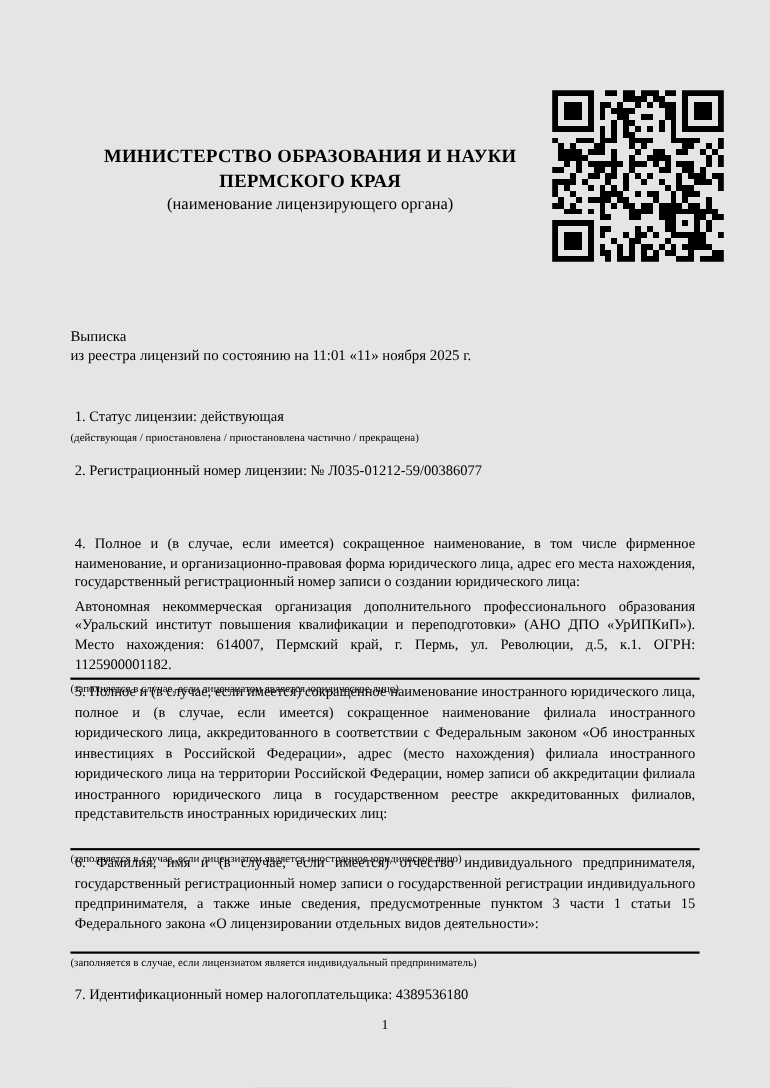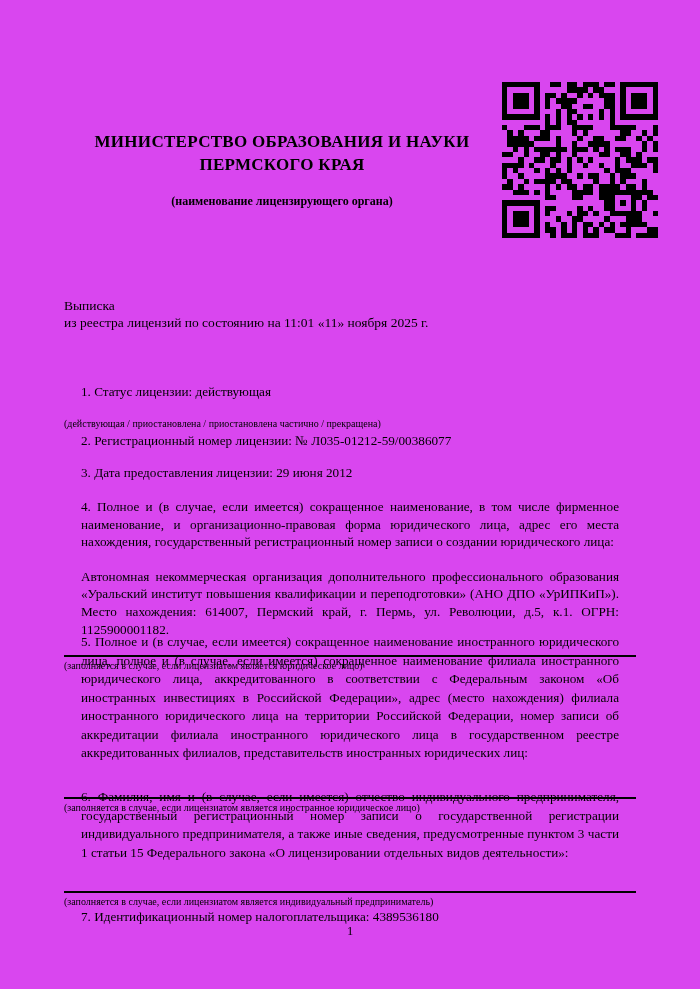--- a/index.html
+++ b/index.html
@@ -1,57 +1,56 @@
 <!DOCTYPE html>
 <html><head>
 <meta charset="utf-8">
 <style>
   html, body { margin: 0; padding: 0; background: #888; }
   .page {
     position: relative;
     width: 700px;
     height: 989px;
     margin: 0 auto;
-    background: #d946ef;
+    background: #e5e5e5;
     color: #000;
     font-family: "Liberation Serif", "DejaVu Serif", serif;
     overflow: hidden;
   }
   .abs { position: absolute; }
 
   
   .ministry {
     left: 64px; top: 130px; width: 436px;
     text-align: center;
   }
   .ministry .m-line {
     font-weight: bold;
     font-size: 17px;
     line-height: 23px;
     letter-spacing: 0.3px;
   }
   .ministry .m-caption {
-    font-size: 12px;
+    font-size: 15px;
     line-height: 13px;
-    margin-top: 19px;
-    font-weight: bold;
+    margin-top: 4px;
   }
   .qr-box { left: 502px; top: 82px; width: 156px; height: 156px; }
   .qr-box svg { display: block; width: 156px; height: 156px; }
 
   
   .doc-title {
     left: 64px; top: 297px; width: 572px;
     font-size: 13.5px;
     line-height: 17px;
   }
 
   
   .field { left: 64px; width: 572px; font-size: 13.2px; }
-  .field p { margin: 17px; }
+  .field p { margin: 4px; }
   .single { line-height: 17px; }
   .just { text-align: justify; }
   .lh-4 { line-height: 17.6px; }
   .lh-56 { line-height: 18.5px; }
   .caption {
     font-size: 10px;
     line-height: 13px;
     text-align: left;
   }
   .sig-line {
@@ -510,23 +509,20 @@
 
   <div class="abs field" style="top:366px">
     <p class="single">1. Статус лицензии: действующая</p>
     <div class="caption cap-gap">(действующая / приостановлена / приостановлена частично / прекращена)</div>
   </div>
 
   <div class="abs field" style="top:415px">
     <p class="single">2. Регистрационный номер лицензии: № Л035-01212-59/00386077</p>
   </div>
 
-  <div class="abs field" style="top:447px">
-    <p class="single">3. Дата предоставления лицензии: 29 июня 2012</p>
-  </div>
 
   <div class="abs field" style="top:481px">
     <p class="just lh-4">4. Полное и (в случае, если имеется) сокращенное наименование, в том числе фирменное наименование, и организационно-правовая форма юридического лица, адрес его места нахождения, государственный регистрационный номер записи о создании юридического лица:</p>
     <p class="just lh-4">Автономная некоммерческая организация дополнительного профессионального образования «Уральский институт повышения квалификации и переподготовки» (АНО ДПО «УрИПКиП»). Место нахождения: 614007, Пермский край, г. Пермь, ул. Революции, д.5, к.1. ОГРН: 1125900001182.</p>
     <div class="sig-line"></div>
     <div class="caption">(заполняется в случае, если лицензиатом является юридическое лицо)</div>
   </div>
 
   <div class="abs field" style="top:616px">
     <p class="just lh-56">5. Полное и (в случае, если имеется) сокращенное наименование иностранного юридического лица, полное и (в случае, если имеется) сокращенное наименование филиала иностранного юридического лица, аккредитованного в соответствии с Федеральным законом «Об иностранных инвестициях в Российской Федерации», адрес (место нахождения) филиала иностранного юридического лица на территории Российской Федерации, номер записи об аккредитации филиала иностранного юридического лица в государственном реестре аккредитованных филиалов, представительств иностранных юридических лиц:</p>

